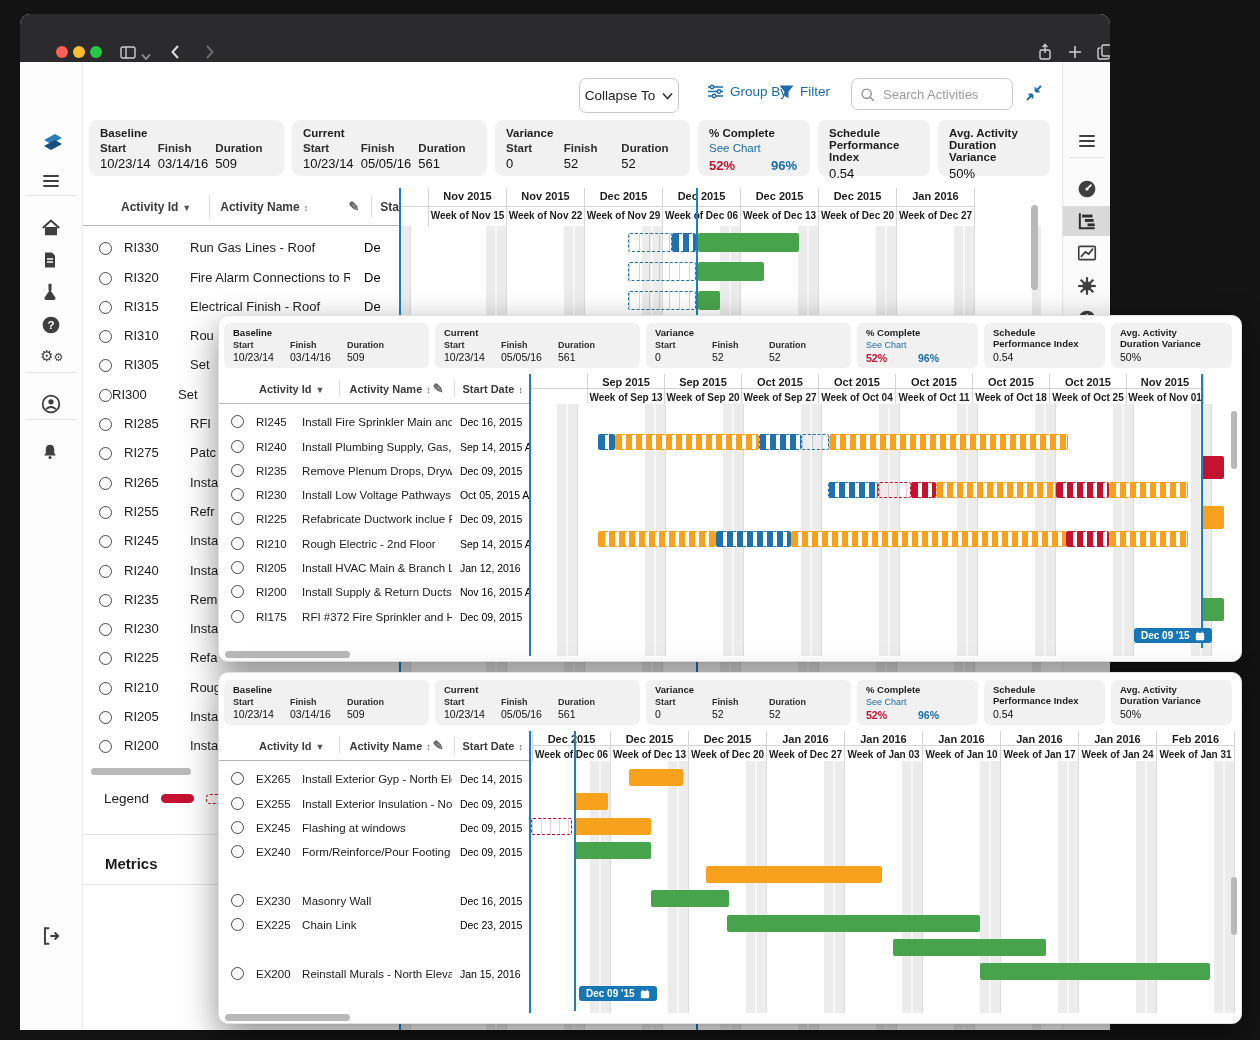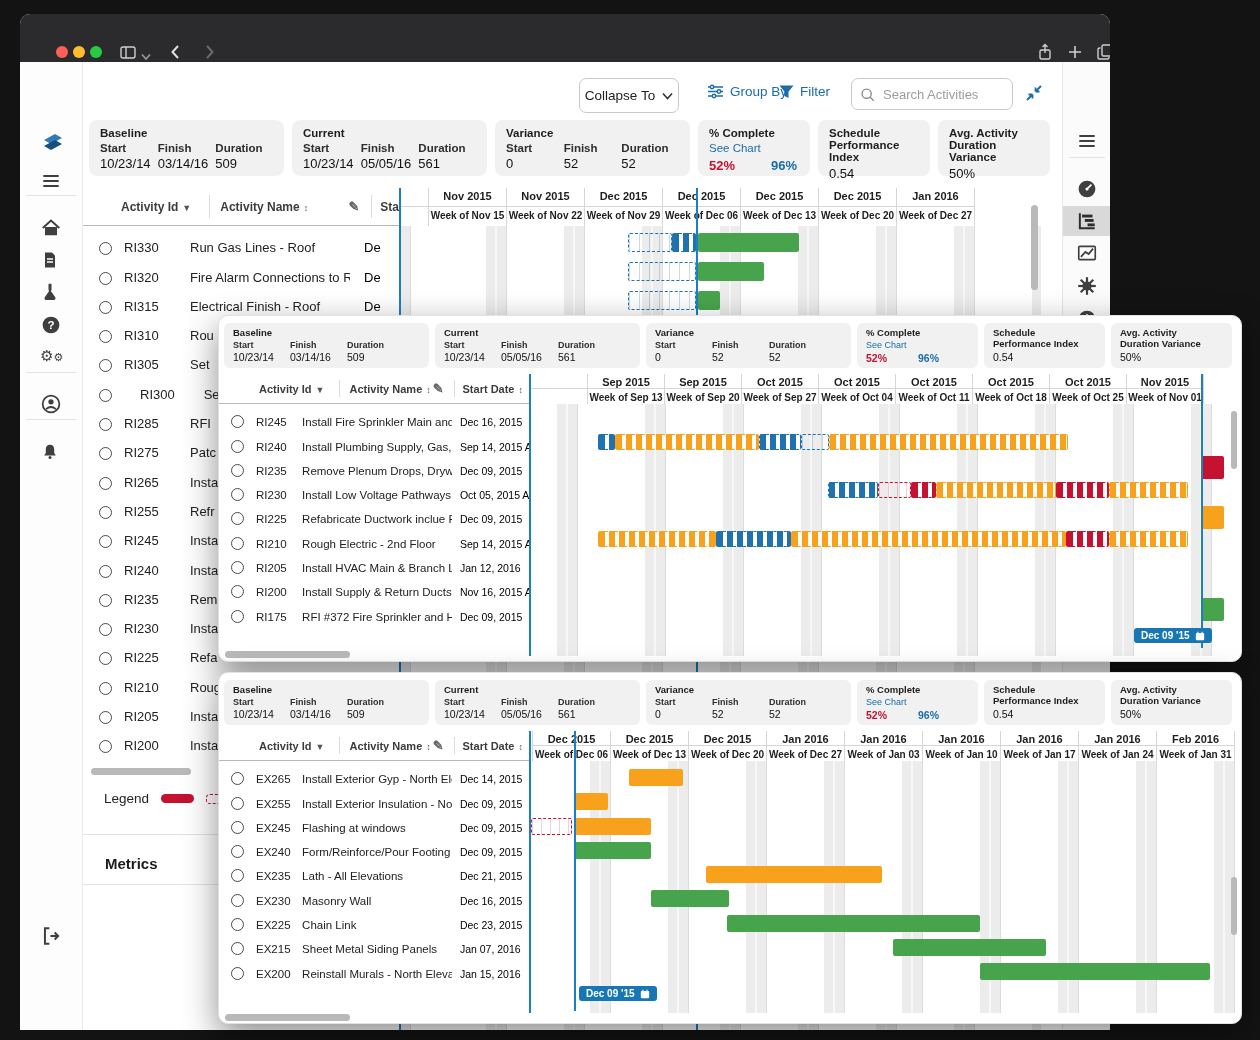--- a/index.html
+++ b/index.html
@@ -327,21 +327,21 @@
               <span class="cstart" style="margin-left:14px;width:28px;font-size:13px"></span>
             </div>
             <div class="trow" style="left: 0px; top: 281.2px; width: 316px; height: 29.3px; font-size: 13px;">
               <span class="radio" style="margin-left:16px"></span>
               <span class="cid" style="margin-left:12px;width:66px">RI305</span>
               <span class="cname" style="width:160px">Set</span>
               <span class="cstart" style="margin-left:14px;width:28px;font-size:13px"></span>
             </div>
             <div class="trow" style="left: 0px; top: 310.5px; width: 316px; height: 29.3px; font-size: 13px;">
               <span class="radio" style="margin-left:16px"></span>
-              <span class="cid" style="margin-left:28px;width:66px">RI300</span>
+              <span class="cid" style="margin-left:0;width:66px">RI300</span>
               <span class="cname" style="width:160px">Set</span>
               <span class="cstart" style="margin-left:14px;width:28px;font-size:13px"></span>
             </div>
             <div class="trow" style="left: 0px; top: 339.8px; width: 316px; height: 29.3px; font-size: 13px;">
               <span class="radio" style="margin-left:16px"></span>
               <span class="cid" style="margin-left:12px;width:66px">RI285</span>
               <span class="cname" style="width:160px">RFI</span>
               <span class="cstart" style="margin-left:14px;width:28px;font-size:13px"></span>
             </div>
             <div class="trow" style="left: 0px; top: 369.1px; width: 316px; height: 29.3px; font-size: 13px;">
@@ -818,43 +818,31 @@
         <span class="cid" style="margin-left:12px;width:56px">EX245</span>
         <span class="cname" style="width:182px">Flashing at windows</span>
         <span class="cstart" style="margin-left:8px;width:84px;font-size:10.5px">Dec 09, 2015</span>
       </div>
       <div class="trow" style="left: 0px; top: 160.9px; width: 310px; height: 24.3px; font-size: 11.5px;">
         <span class="radio" style="margin-left:12px"></span>
         <span class="cid" style="margin-left:12px;width:56px">EX240</span>
         <span class="cname" style="width:182px">Form/Reinforce/Pour Footing at Ma</span>
         <span class="cstart" style="margin-left:8px;width:84px;font-size:10.5px">Dec 09, 2015</span>
       </div>
-      <div class="trow" style="left: 0px; top: 185.2px; width: 310px; height: 24.3px; font-size: 11.5px;">
-        <span class="radio" style="margin-left:12px"></span>
-        <span class="cid" style="margin-left:12px;width:56px">EX235</span>
-        <span class="cname" style="width:182px">Lath - All Elevations</span>
-        <span class="cstart" style="margin-left:8px;width:84px;font-size:10.5px">Dec 21, 2015</span>
-      </div>
       <div class="trow" style="left: 0px; top: 209.5px; width: 310px; height: 24.3px; font-size: 11.5px;">
         <span class="radio" style="margin-left:12px"></span>
         <span class="cid" style="margin-left:12px;width:56px">EX230</span>
         <span class="cname" style="width:182px">Masonry Wall</span>
         <span class="cstart" style="margin-left:8px;width:84px;font-size:10.5px">Dec 16, 2015</span>
       </div>
       <div class="trow" style="left: 0px; top: 233.8px; width: 310px; height: 24.3px; font-size: 11.5px;">
         <span class="radio" style="margin-left:12px"></span>
         <span class="cid" style="margin-left:12px;width:56px">EX225</span>
         <span class="cname" style="width:182px">Chain Link</span>
         <span class="cstart" style="margin-left:8px;width:84px;font-size:10.5px">Dec 23, 2015</span>
-      </div>
-      <div class="trow" style="left: 0px; top: 258.1px; width: 310px; height: 24.3px; font-size: 11.5px;">
-        <span class="radio" style="margin-left:12px"></span>
-        <span class="cid" style="margin-left:12px;width:56px">EX215</span>
-        <span class="cname" style="width:182px">Sheet Metal Siding Panels</span>
-        <span class="cstart" style="margin-left:8px;width:84px;font-size:10.5px">Jan 07, 2016</span>
       </div>
       <div class="trow" style="left: 0px; top: 282.4px; width: 310px; height: 24.3px; font-size: 11.5px;">
         <span class="radio" style="margin-left:12px"></span>
         <span class="cid" style="margin-left:12px;width:56px">EX200</span>
         <span class="cname" style="width:182px">Reinstall Murals - North Elevation</span>
         <span class="cstart" style="margin-left:8px;width:84px;font-size:10.5px">Jan 15, 2016</span>
       </div>
       <div class="ghead" style="left: 310px; top: 58px; width: 712px; height: 30px;">
         <div class="gcol" style="width: 4px;">
           <div class="m" style="height: 10px;"></div>

